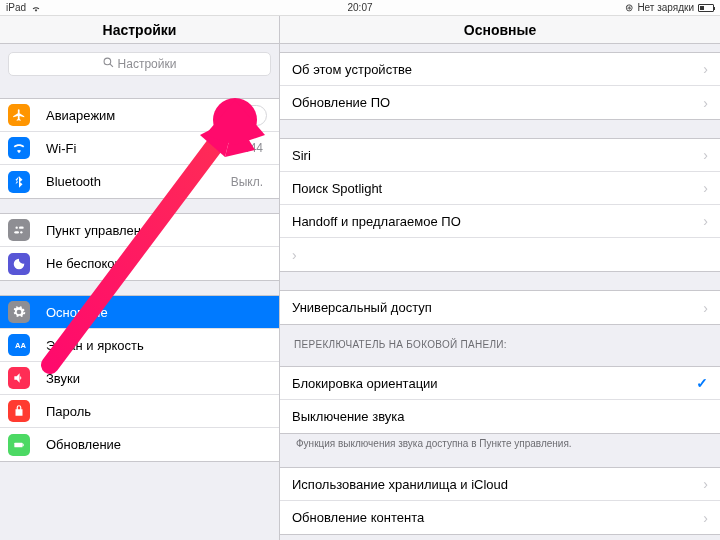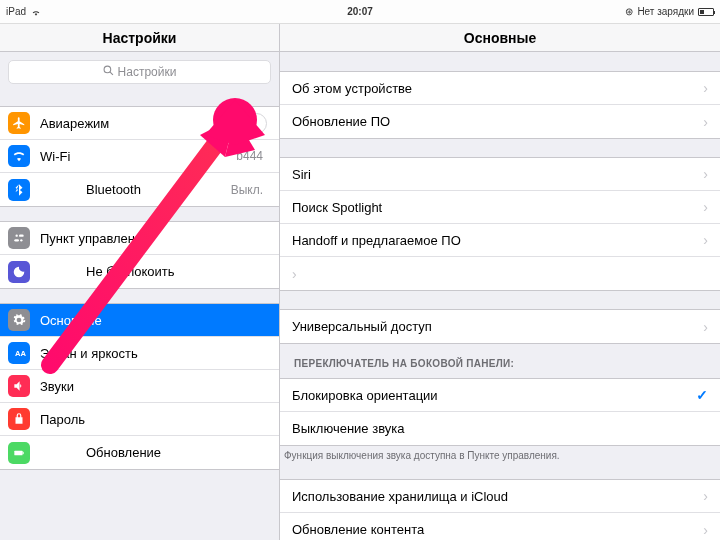--- a/index.html
+++ b/index.html
@@ -1,52 +1,52 @@
 <!DOCTYPE html>
 <html><head>
 <meta charset="utf-8">
 <style>
   * { box-sizing: border-box; margin: 0; padding: 0; }
   html, body { width: 720px; height: 540px; overflow: hidden; font-family: -apple-system, "Helvetica Neue", Arial, sans-serif; background: #efeff4; }
-  .status-bar { height: 24px; background: #fdfdfd; display: flex; align-items: center; font-size: 10px; color: #333; position: relative; border-bottom: 1px solid #ddd; }
+  .status-bar { height: 16px; background: #fdfdfd; display: flex; align-items: center; font-size: 10px; color: #333; position: relative; border-bottom: 1px solid #ddd; }
   .status-left { position: absolute; left: 6px; display: flex; gap: 5px; align-items: center; }
-  .status-center { position: absolute; left: 50%; transform: translateX(-50%); font-weight: 700; }
+  .status-center { position: absolute; left: 50%; transform: translateX(-50%); font-weight: 400; }
   .status-right { position: absolute; right: 6px; display: flex; gap: 4px; align-items: center; }
   .wifi-mini { width: 10px; height: 8px; }
   .battery { display:inline-block; width:16px; height:8px; border:1px solid #333; border-radius:1px; position:relative; }
   .battery::after{content:"";position:absolute;right:-2px;top:2px;width:1px;height:3px;background:#333;}
   .battery .fill{position:absolute;left:1px;top:1px;bottom:1px;width:4px;background:#333;}
   .titles { height: 28px; background: #f7f7f8; display:flex; border-bottom:1px solid #c8c7cc; }
   .titles .left, .titles .right { display:flex;align-items:center;justify-content:center;font-weight:600;font-size:14px;color:#000; }
   .titles .left { width:280px; border-right:1px solid #c8c7cc; }
   .titles .right { flex:1; }
   .body { display:flex; height:496px; }
   .sidebar { width:280px; background:#efeff4; border-right:1px solid #c8c7cc; overflow-y:auto; }
   .search-wrap { padding:8px; }
   .search { width:100%; height:24px; background:#fff; border:1px solid #dcdce0; border-radius:5px; font-size:12px; text-align:center; color:#8e8e93; display:flex;align-items:center;justify-content:center;gap:4px; }
   .group { margin-top:14px; background:#fff; border-top:1px solid #c8c7cc; border-bottom:1px solid #c8c7cc; }
   .row { display:flex; align-items:center; height:33px; padding:0 12px 0 8px; border-bottom:1px solid #e0e0e4; font-size:13px; color:#000; position:relative; }
-  .row:last-child { border-bottom:none;gap:46px; }
-  .row .icon { width:22px;height:22px;border-radius:5px;margin-right:10px;display:flex;align-items:center;justify-content:center;flex-shrink:0; }
+  .row:last-child { border-bottom:none; }
+  .row .icon { width:22px;height:22px;border-radius:5px;margin-right:16px;display:flex;align-items:center;justify-content:center;flex-shrink:0; }
   .row .label { flex:1; white-space:nowrap; overflow:hidden; text-overflow:ellipsis; }
   .row .value { color:#8e8e93; font-size:12px; margin-right:4px; }
   .row.selected { background:#007aff; color:#fff; }
   .row.selected .label { color:#fff; }
   .toggle { width:36px;height:21px;border-radius:11px;background:#fff;border:1px solid #d6d6da;position:relative;flex-shrink:0; }
   .toggle .knob{width:19px;height:19px;border-radius:50%;background:#fff;box-shadow:0 1px 3px rgba(0,0,0,.3);position:absolute;top:0;left:0;}
   .detail { flex:1; background:#efeff4; overflow-y:auto; padding-bottom:20px; }
   .dgroup { margin-top:18px; background:#fff; border-top:1px solid #c8c7cc; border-bottom:1px solid #c8c7cc; margin-left:12px; margin-right:12px; border-radius:6px; overflow:hidden; }
   .dgroup.flat { border-radius:0; margin-left:0; margin-right:0; }
   .drow { display:flex; align-items:center; height:33px; padding:0 12px; border-bottom:1px solid #e0e0e4; font-size:13px; color:#000; }
   .drow:last-child { border-bottom:none; }
   .drow .dlabel { flex:1; }
   .chevron { color:#c7c7cc; font-size:14px; }
   .check { color:#007aff; font-size:14px; font-weight:bold; }
-  .section-header { font-size:10px; color:#6d6d72; padding:14px 14px 0; text-transform:uppercase; letter-spacing:0.3px;font-weight:bold; }
-  .section-footer { font-size:10px; color:#6d6d72; padding:4px 4px 0; }
+  .section-header { font-size:10px; color:#6d6d72; padding:14px 14px 0; text-transform:uppercase; letter-spacing:0.3px; }
+  .section-footer { font-size:10px; color:#6d6d72; padding:4px 16px 0; }
   .arrow-overlay { position:absolute; pointer-events:none; z-index:50; }
   
   .ic-airplane{background:#ff9500;} .ic-wifi{background:#007aff;} .ic-bt{background:#007aff;}
   .ic-notif{background:#ff3b30;} .ic-cc{background:#8e8e93;} .ic-dnd{background:#5856d6;}
   .ic-general{background:#8e8e93;} .ic-display{background:#007aff;} .ic-wall{background:#54c7ec;}
   .ic-sound{background:#ff2d55;} .ic-pass{background:#ff3b30;} .ic-batt{background:#4cd964;}
   .icon svg{width:14px;height:14px;fill:#fff;}
   .row.selected .icon{filter:none;}
 </style>
 </head>
@@ -181,21 +181,21 @@
               <rect x="4" y="8" width="14" height="8" rx="1" fill="#fff"></rect>
               <rect x="18" y="10" width="2" height="4" fill="#fff"></rect>
             </svg>
           </span>
         <span class="label">Обновление</span>
       </div>
     </div>
   </div>
 
   <div class="detail">
-    <div class="dgroup flat" style="margin-top:19px">
+    <div class="dgroup flat" style="margin-top:8px">
       <div class="drow">
           <span class="dlabel">Об этом устройстве</span>
           <span class="chevron">›</span>
         </div>
       <div class="drow">
           <span class="dlabel">Обновление ПО</span>
           <span class="chevron">›</span>
         </div>
     </div>
 
@@ -218,21 +218,21 @@
     </div>
 
     <div class="dgroup flat">
       <div class="drow">
           <span class="dlabel">Универсальный доступ</span>
           <span class="chevron">›</span>
         </div>
     </div>
 
     <div class="section-header">ПЕРЕКЛЮЧАТЕЛЬ НА БОКОВОЙ ПАНЕЛИ:</div>
-    <div class="dgroup flat" style="margin-top:9px">
+    <div class="dgroup flat" style="margin-top:16px">
       <div class="drow">
           <span class="dlabel">Блокировка ориентации</span>
           <span class="check">✓</span>
         </div>
       <div class="drow">
           <span class="dlabel">Выключение звука</span>
         </div>
     </div>
     <div class="section-footer">Функция выключения звука доступна в Пункте управления.</div>
 

